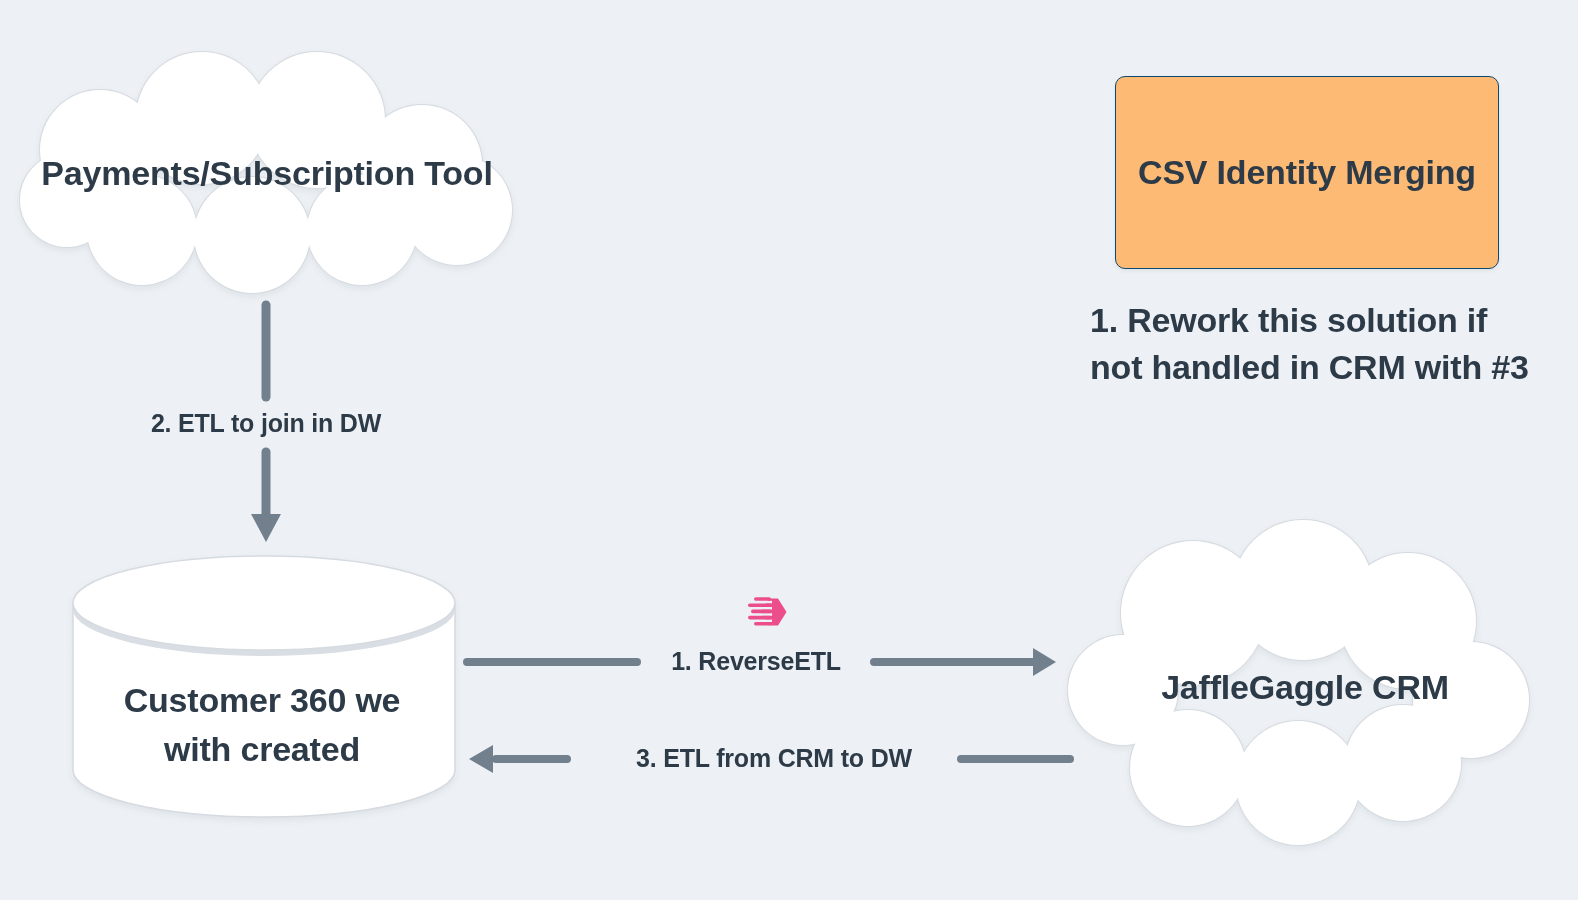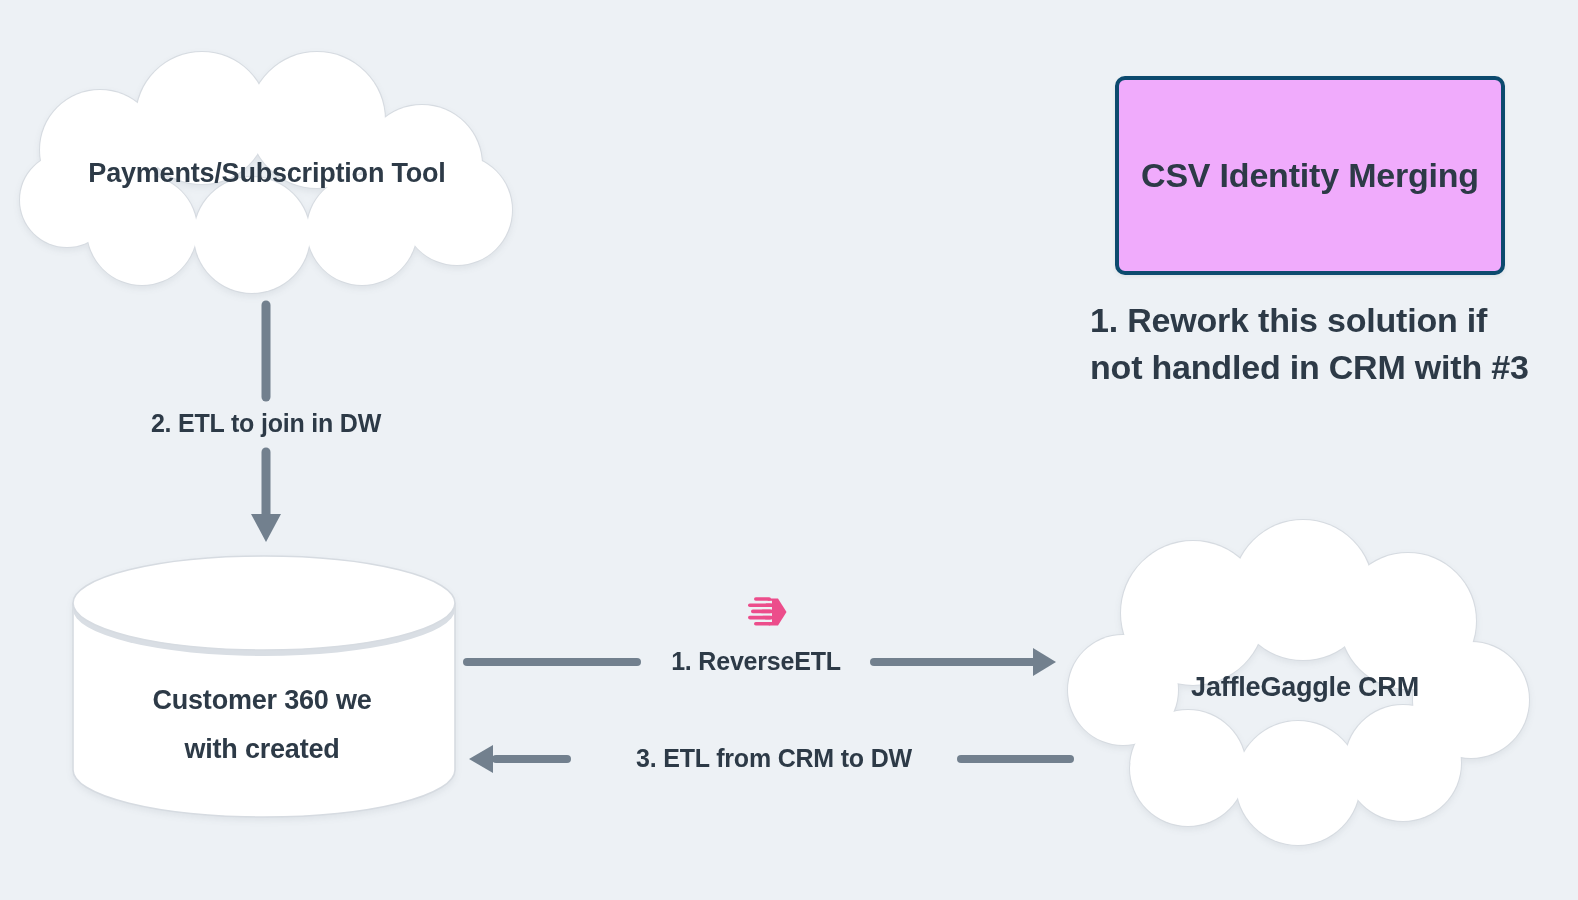--- a/index.html
+++ b/index.html
@@ -14,31 +14,31 @@
     overflow:hidden;
     font-weight:700;
     color:var(--ink,#2d3a47);
     letter-spacing:-0.2px;
   }
   svg.shape{position:absolute;filter:drop-shadow(0 3px 3px rgba(45,58,69,0.07));}
   svg.arrows{position:absolute;left:0;top:0;pointer-events:none;}
   .node-label{
     position:absolute;
     transform:translate(-50%,-50%);
-    font-size:27px;
+    font-size:34px;
     white-space:nowrap;
     text-align:center;
     color:var(--ink,#2d3a47);
   }
   .multiline{line-height:49px;}
   .rect-node{
     position:absolute;
     left:1115px;top:76px;width:382px;height:191px;
-    background:#f0abfc;
-    border:4px solid #0c4a6e;
+    background:#fdba74;
+    border:1px solid #0c4a6e;
     border-radius:10px;
     box-shadow:0 2px 4px rgba(45,58,69,0.07);
     display:flex;align-items:center;justify-content:center;
     font-size:34px;
   }
   .note{
     position:absolute;
     left:1090px;top:297px;
     font-size:34px;
     line-height:47px;

